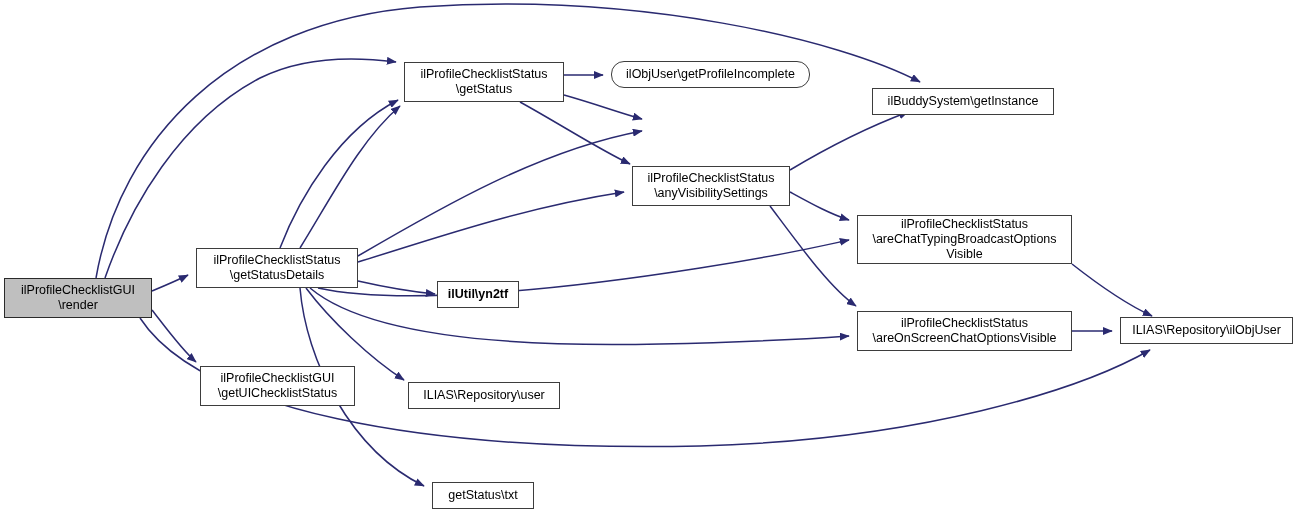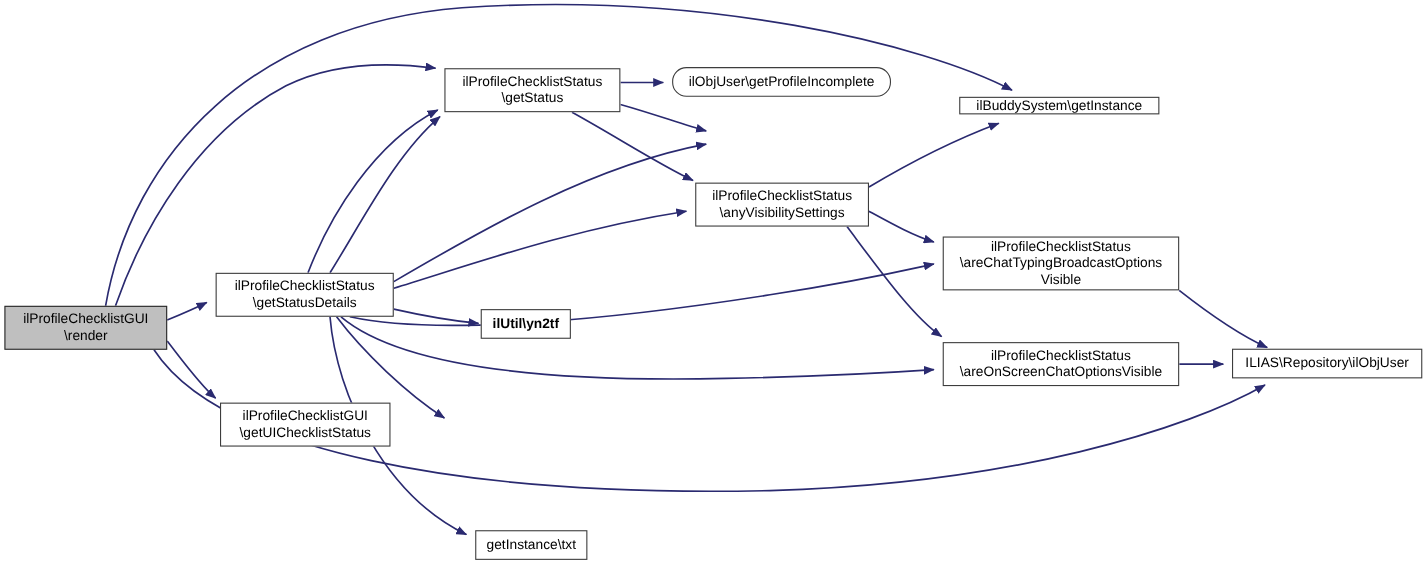--- a/index.html
+++ b/index.html
@@ -107,36 +107,39 @@
 
   <div class="node" style="left:404px;top:62px;width:160px;height:40px;">
     <span>ilProfileChecklistStatus
 \getStatus</span>
   </div>
 
   <div class="node" style="left:437px;top:281px;width:82px;height:27px;font-weight:bold;">
     <span>ilUtil\yn2tf</span>
   </div>
 
+  <div class="node" style="left:408px;top:382px;width:152px;height:27px;">
+    <span>ILIAS\Repository\user</span>
+  </div>
 
   <div class="node" style="left:432px;top:482px;width:102px;height:27px;">
-    <span>getInstance\txt</span>
+    <span>getStatus\txt</span>
   </div>
 
   <div class="node" style="left:611px;top:61px;width:199px;height:27px;border-radius:13px;">
     <span>ilObjUser\getProfileIncomplete</span>
   </div>
 
 
   <div class="node" style="left:632px;top:166px;width:158px;height:40px;">
     <span>ilProfileChecklistStatus
 \anyVisibilitySettings</span>
   </div>
 
-  <div class="node" style="left:872px;top:88px;width:182px;height:16px;">
+  <div class="node" style="left:872px;top:88px;width:182px;height:27px;">
     <span>ilBuddySystem\getInstance</span>
   </div>
 
   <div class="node" style="left:857px;top:215px;width:215px;height:49px;">
     <span>ilProfileChecklistStatus
 \areChatTypingBroadcastOptions
 Visible</span>
   </div>
 
   <div class="node" style="left:857px;top:311px;width:215px;height:40px;">

